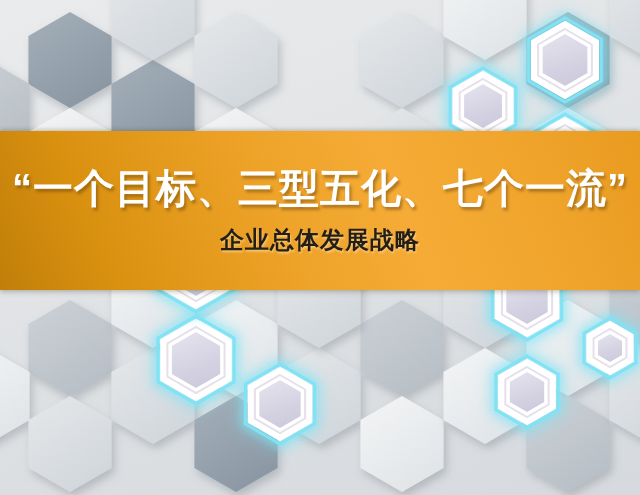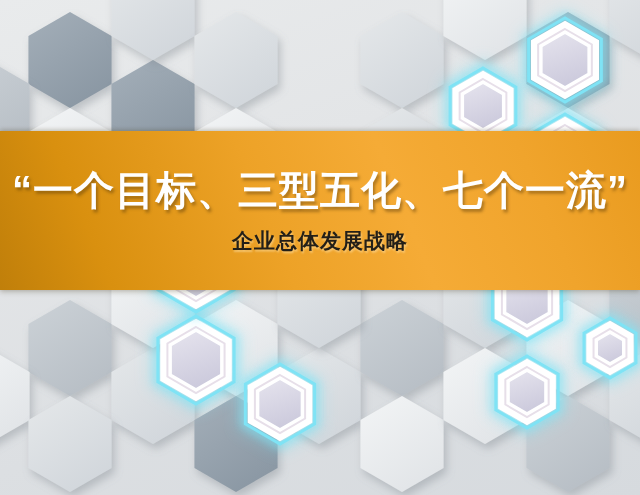--- a/index.html
+++ b/index.html
@@ -44,21 +44,21 @@
     font-weight: bold;
     letter-spacing: 1px;
     line-height: 1.05;
     white-space: nowrap;
     text-shadow: 2px 3px 3px rgba(90,60,10,0.45);
     margin: 0 0 4px 0;
     padding: 0;
   }
   #banner-subtitle {
     color: #231f18;
-    font-size: 21px;
+    font-size: 24px;
     font-weight: bold;
     letter-spacing: 1px;
     line-height: 1.1;
     white-space: nowrap;
     text-shadow: 1px 2px 2px rgba(255,225,170,0.55);
     margin: 14px 0 0 0;
     padding: 0;
   }
 </style>
 </head>

